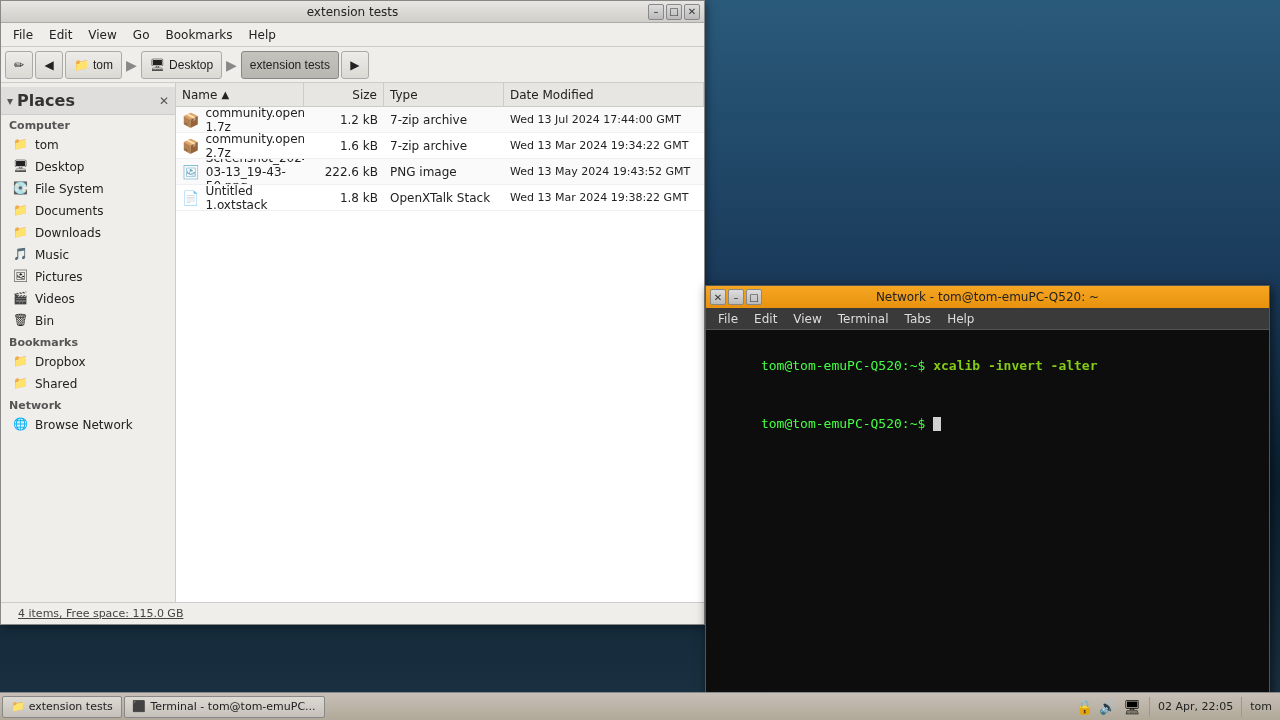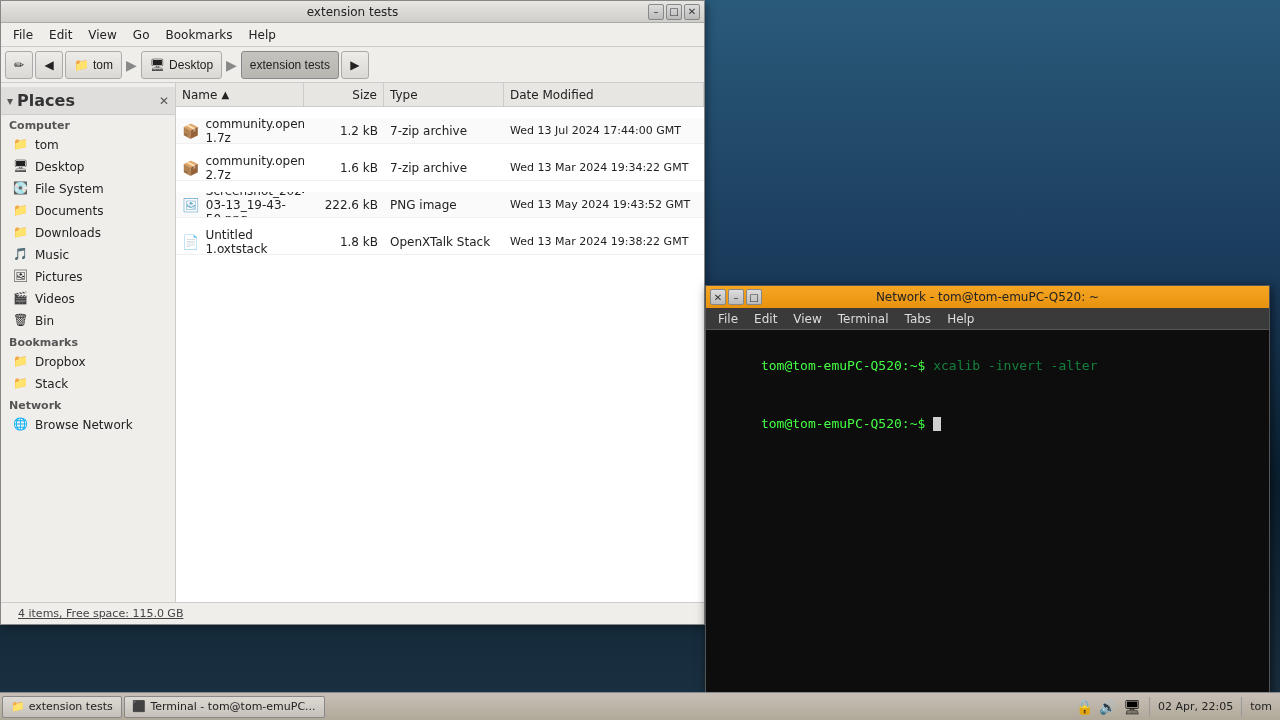--- a/index.html
+++ b/index.html
@@ -144,21 +144,20 @@
     .places-close { font-size: 12px; cursor: pointer; color: #555; }
     .places-arrow { font-size: 12px; color: #555; }
 
     
     .fm-filelist {
       flex: 1;
       overflow-y: auto;
       background: white;
       display: flex;
       flex-direction: column;
-      gap: 11px;
     }
     .fl-header {
       display: flex;
       align-items: center;
       background: #e8e6e3;
       border-bottom: 1px solid #ccc;
       height: 24px;
       position: sticky; top: 0;
     }
     .fl-col {
@@ -263,21 +262,21 @@
       flex: 1;
       background: #0d0d0d;
       padding: 6px 8px;
       font-family: 'DejaVu Sans Mono', monospace;
       font-size: 13px;
       color: #d0d0d0;
       overflow-y: auto;
     }
     .term-line { line-height: 1.5; white-space: pre; }
     .term-prompt { color: #44ff44; }
-    .term-cmd { color: #15803d; }
+    .term-cmd { color: #84cc16; font-weight: bold; }
     .term-cursor {
       display: inline-block;
       width: 8px; height: 14px;
       background: #d0d0d0;
       vertical-align: text-bottom;
     }
 
     
     .taskbar {
       position: absolute;
@@ -420,21 +419,21 @@
         <span>Bin</span>
       </div>
 
       <div class="sidebar-section-header">Bookmarks</div>
       <div class="sidebar-item">
         <span class="sidebar-icon">📁</span>
         <span>Dropbox</span>
       </div>
       <div class="sidebar-item">
         <span class="sidebar-icon">📁</span>
-        <span>Stack</span>
+        <span>Shared</span>
       </div>
 
       <div class="sidebar-section-header">Network</div>
       <div class="sidebar-item">
         <span class="sidebar-icon">🌐</span>
         <span>Browse Network</span>
       </div>
     </div>
 
     <div class="fm-filelist">

